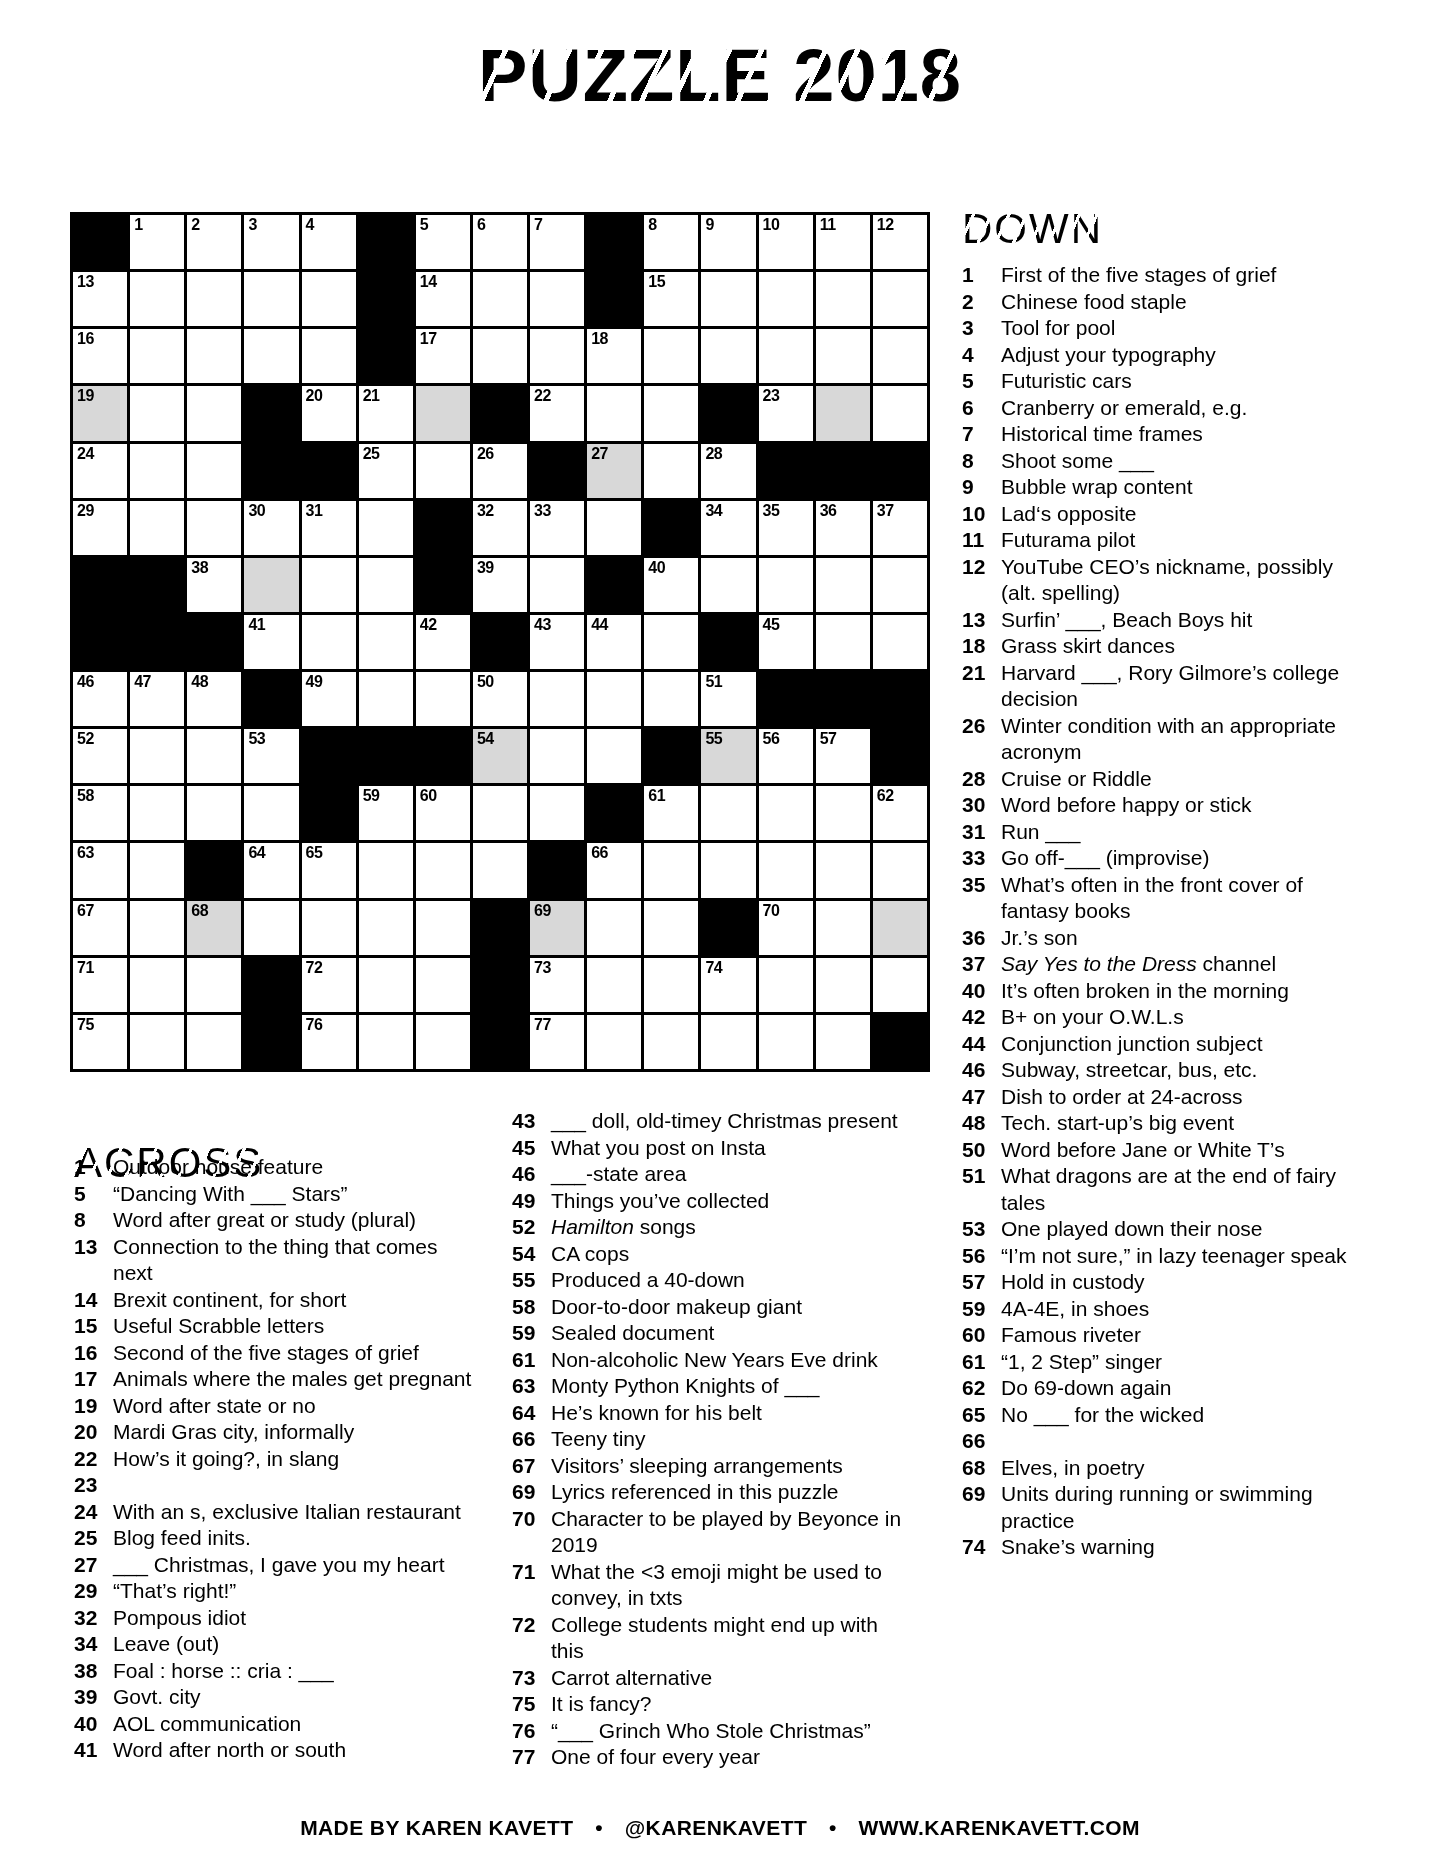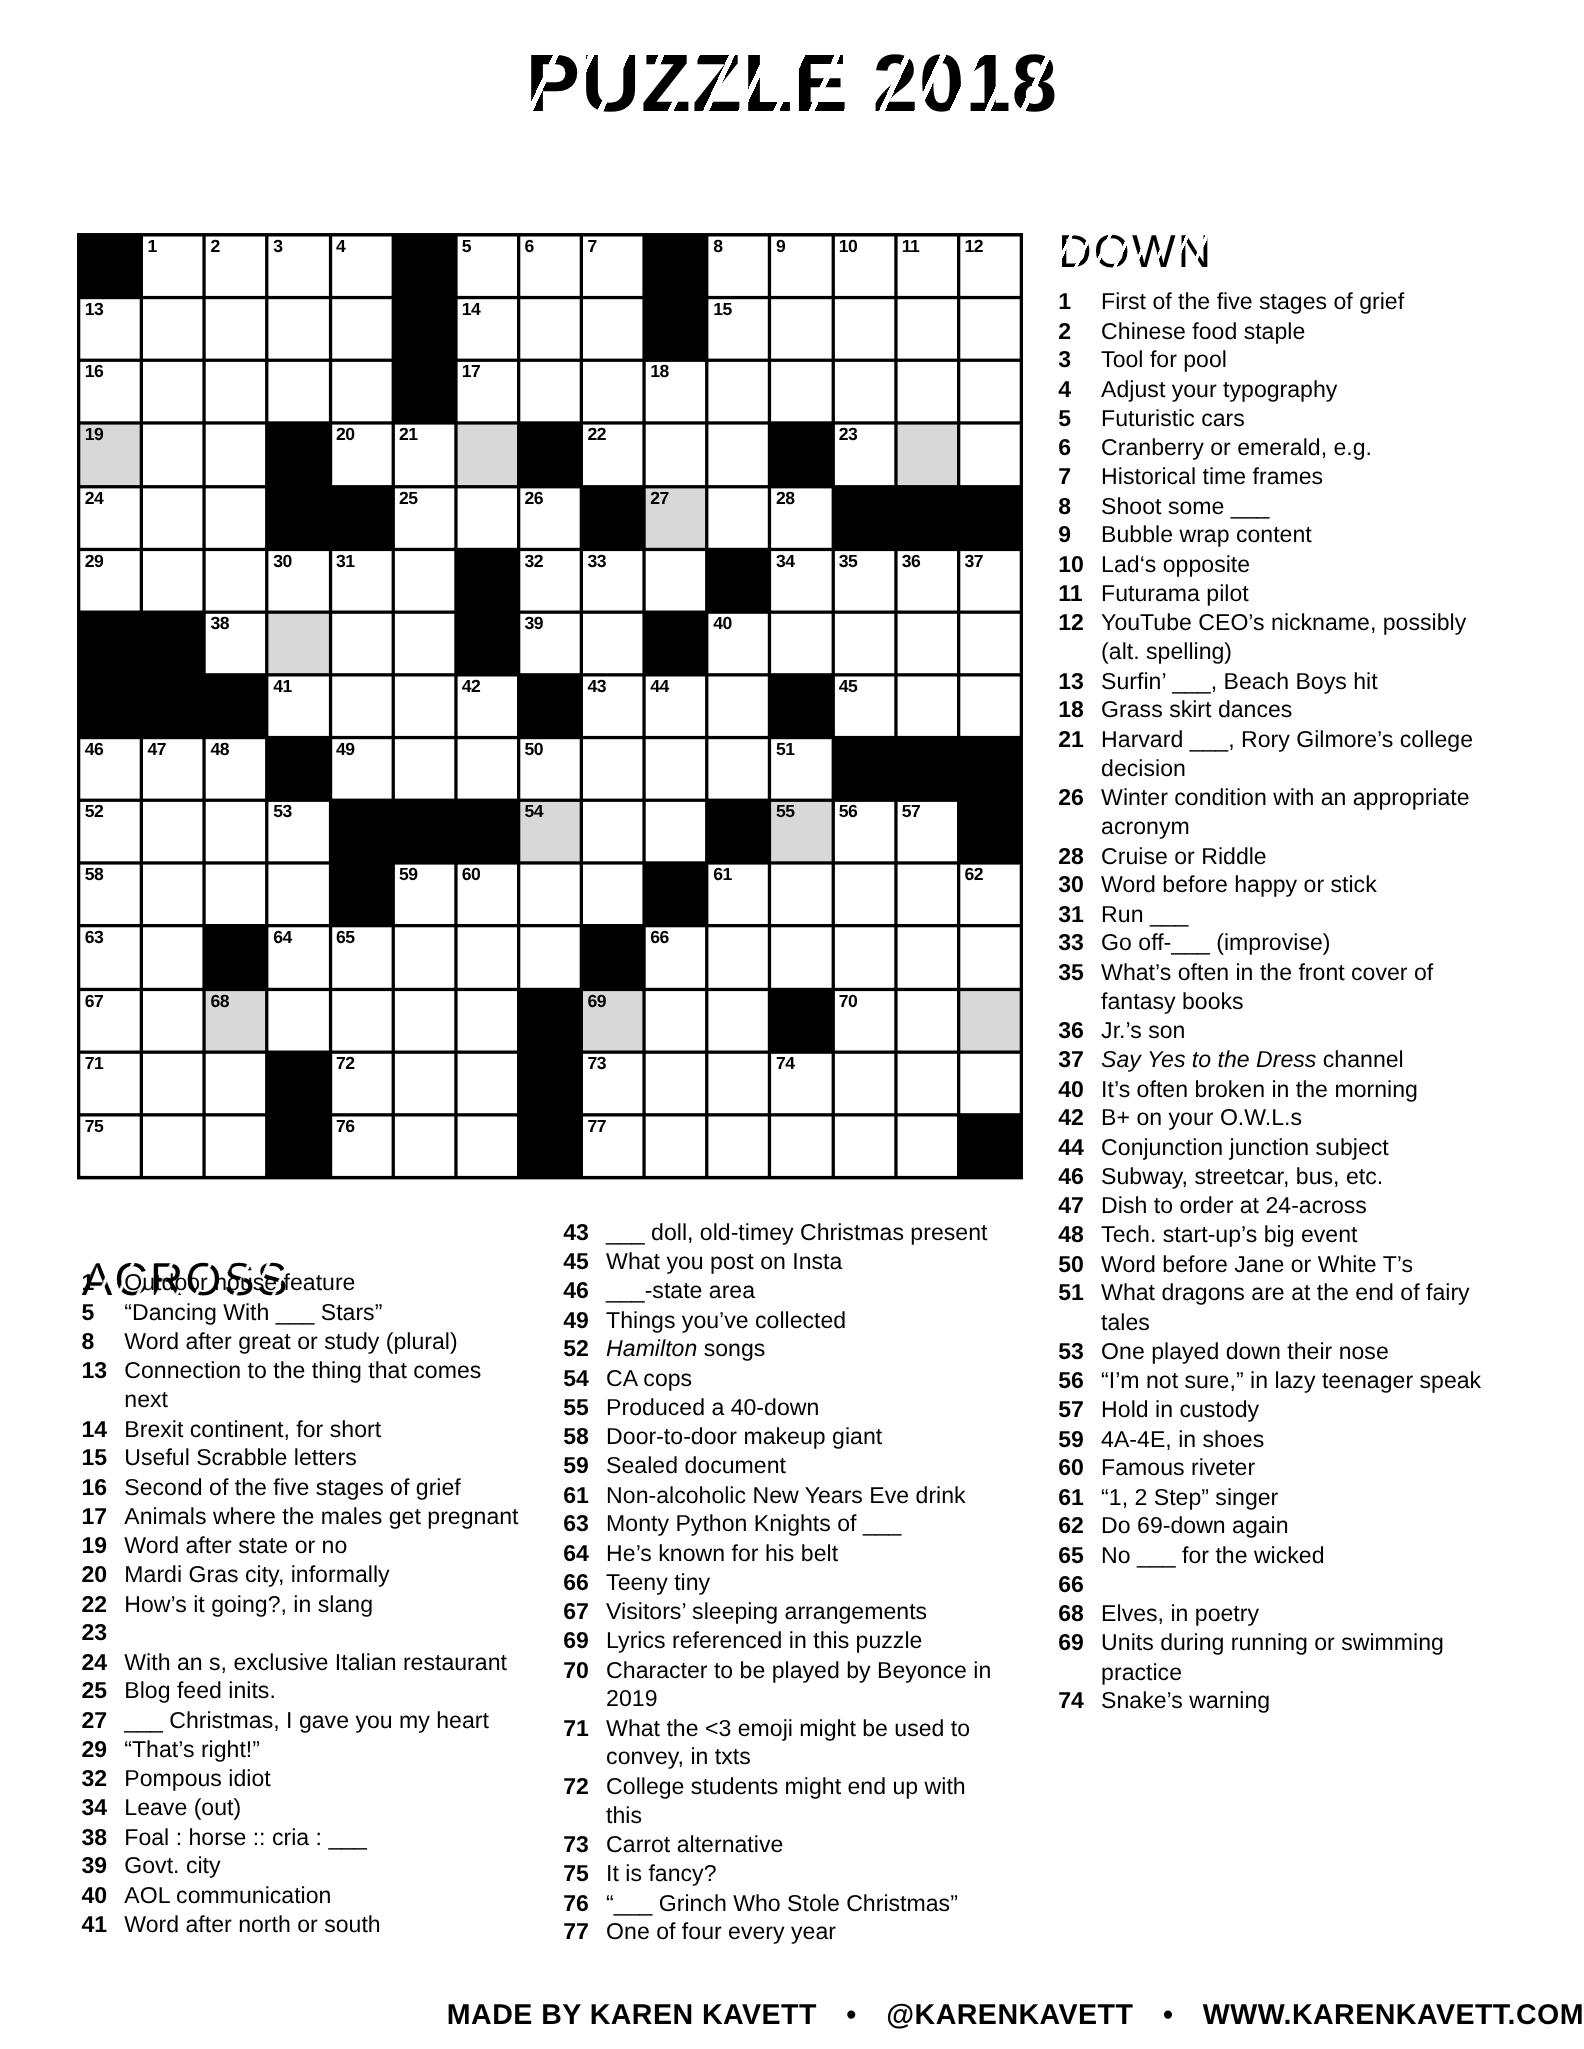--- a/index.html
+++ b/index.html
@@ -43,22 +43,22 @@
   
   .clues{position:absolute;font-size:21px;line-height:26.5px;}
   .clues-down{left:962px;top:262px;width:478px;}
   .clues-across-1{left:74px;top:1154px;width:448px;}
   .clues-across-2{left:512px;top:1108px;width:468px;}
   .clue{display:flex;align-items:flex-start;}
   .cnum{flex:none;width:39px;font-weight:700;}
   .ctext{white-space:pre-wrap;}
   
   .footer{
-    position:absolute;left:0;right:0;top:1816px;text-align:right;
-    font-weight:700;font-size:26px;letter-spacing:0.4px;
+    position:absolute;left:0;right:0;top:1816px;text-align:center;
+    font-weight:700;font-size:21px;letter-spacing:0.4px;
   }
 </style>
 </head>
 <body>
 
 <div class="title">
   <div class="striped">PUZZLE 2018</div>
 </div>
 
 <div class="grid">

